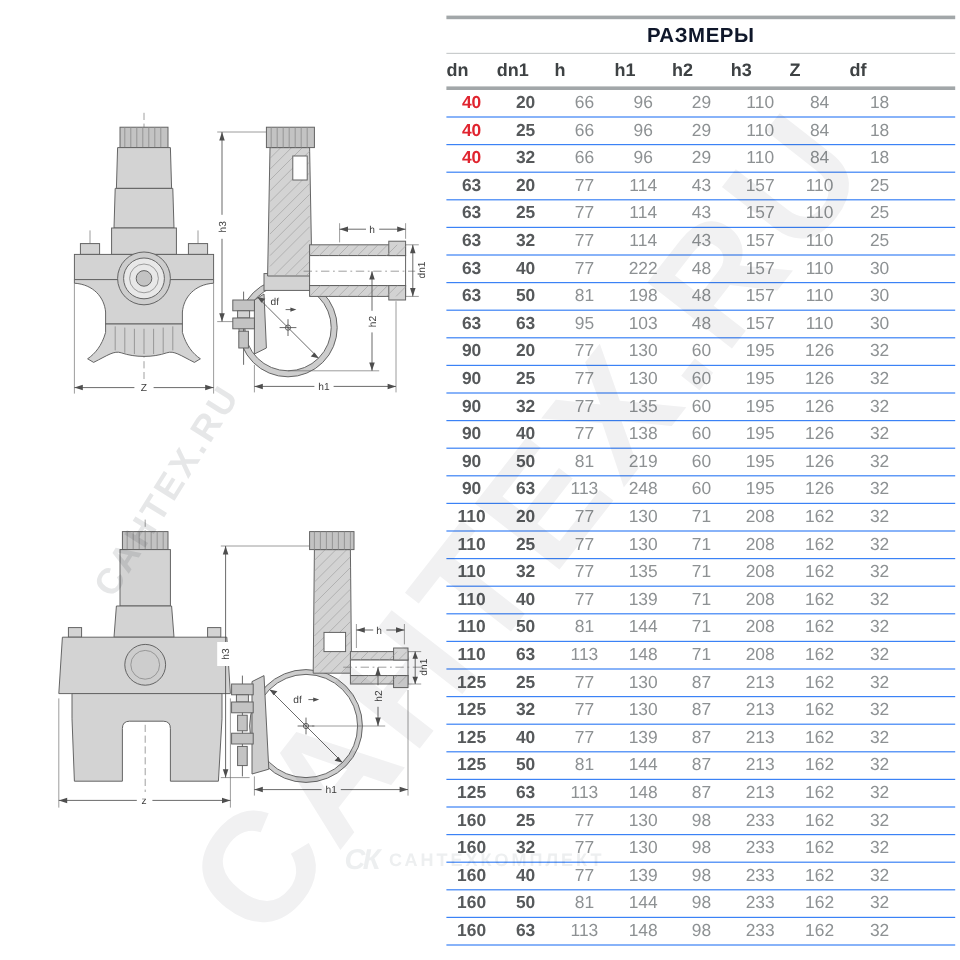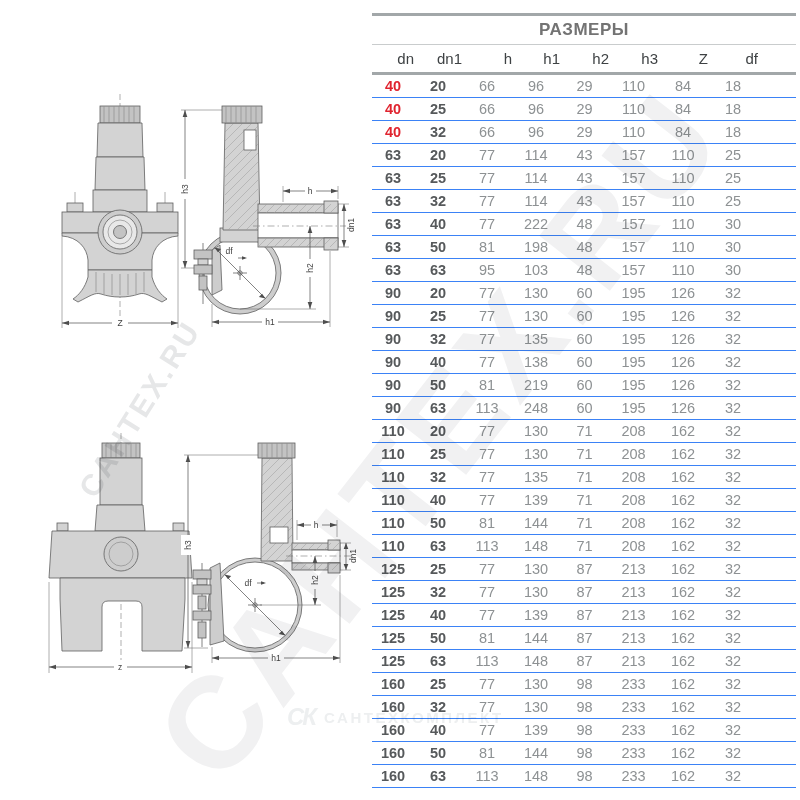--- a/index.html
+++ b/index.html
@@ -34,26 +34,26 @@
   .cl{stroke:#7a7a7a;stroke-width:0.6;fill:none;stroke-dasharray:7 3 1.5 3;}
   .cdash{stroke:#7a7a7a;stroke-width:0.6;fill:none;stroke-dasharray:6 3;}
   .ah{fill:#4e4e4e;stroke:none;}
   .dtext{font-family:"Liberation Sans",sans-serif;font-size:8.5px;fill:#3f3f3f;}
   .lblbg{fill:#ffffff;stroke:none;}
 
   
   .size-table{position:absolute;left:372px;top:0;width:424px;z-index:2;}
   .t-topline{margin-top:13px;height:3px;background:#a2a7a9;}
   .t-title{height:28px;line-height:28px;text-align:center;font-size:17px;font-weight:bold;
-           color:#737373;letter-spacing:0.5px;}
+           color:#0f172a;letter-spacing:0.5px;}
   .t-underline{height:1px;background:#c9cccd;}
   .t-grid{display:grid;grid-template-columns:42px 48px 50px 48px 49px 49px 50px 50px;
           padding-right:38px;align-items:center;}
   .t-head{height:27px;}
-  .t-head span{text-align:right;font-size:15px;font-weight:normal;color:#3e4244;}
+  .t-head span{text-align:left;font-size:15px;font-weight:bold;color:#3e4244;}
   .t-headline{height:2.5px;background:#a2a7a9;}
   .t-row{height:22px;border-bottom:1px solid #3b82f6;}
   .t-row .c{text-align:center;font-size:14.5px;color:#8d9193;}
   .t-row .c.b{font-weight:bold;color:#56595b;}
   .t-row.hl .c.dn{color:#e0242f;}
 </style>
 </head>
 <body>
 
 <div class="page">

